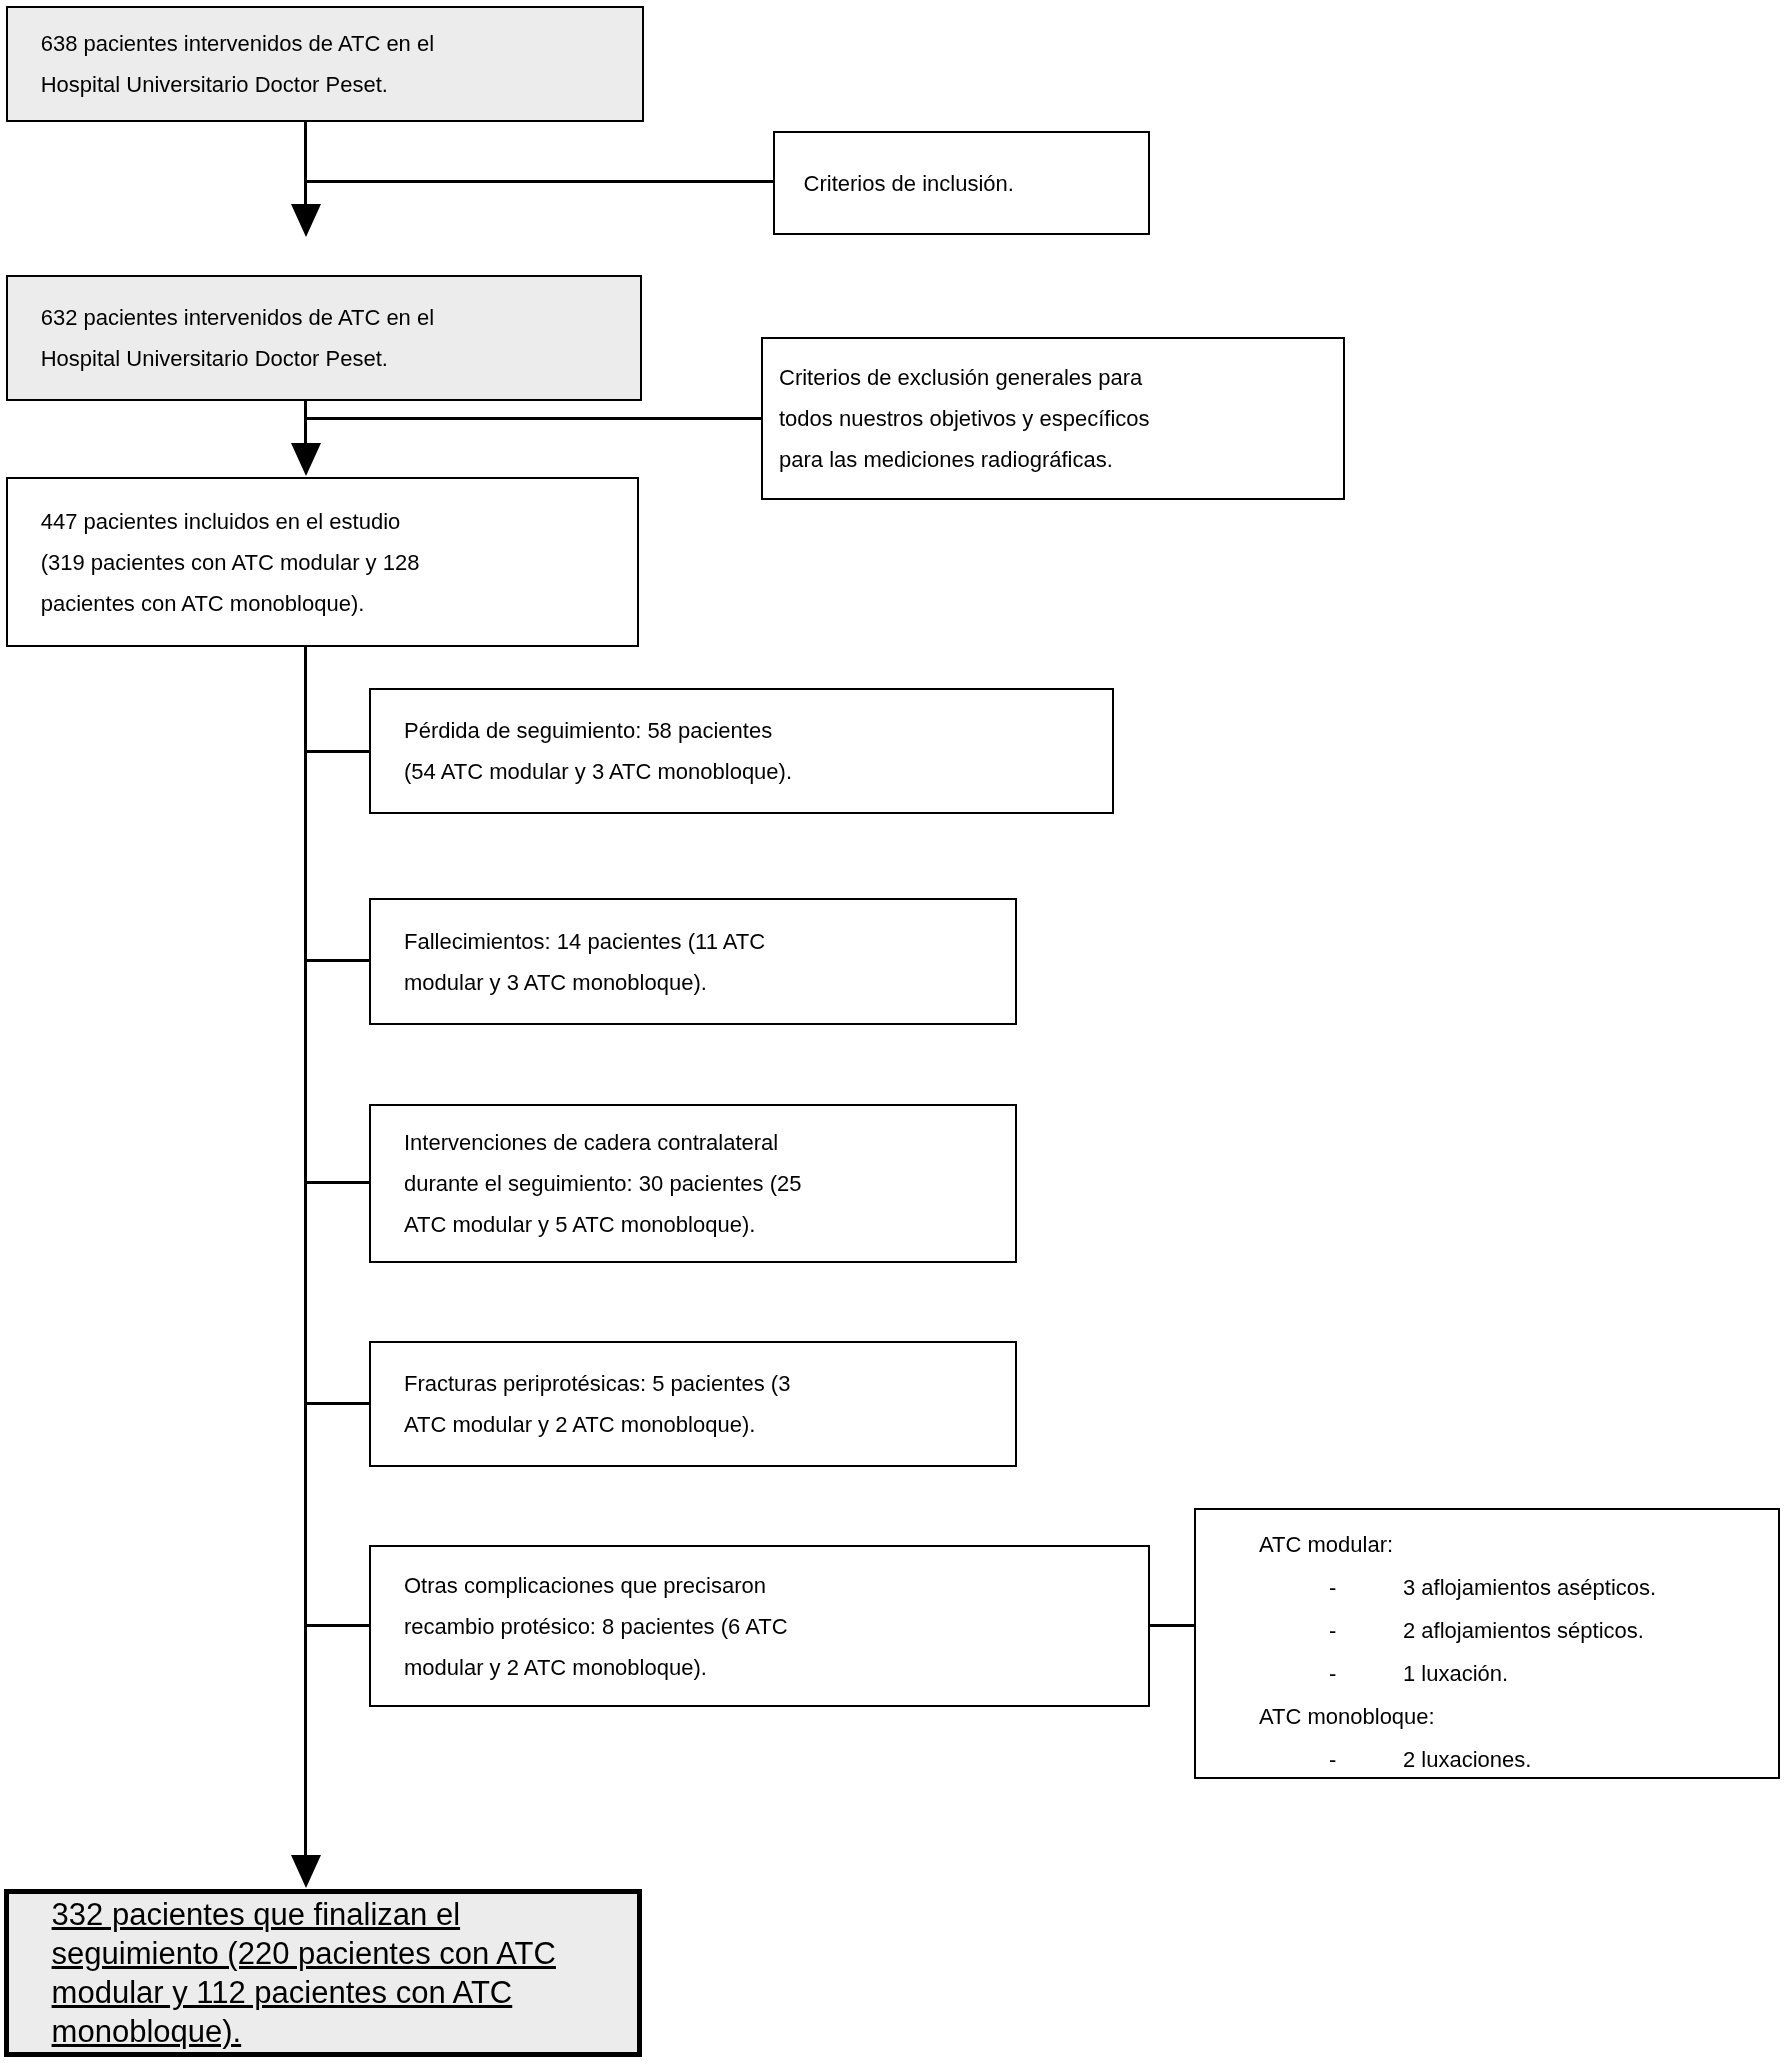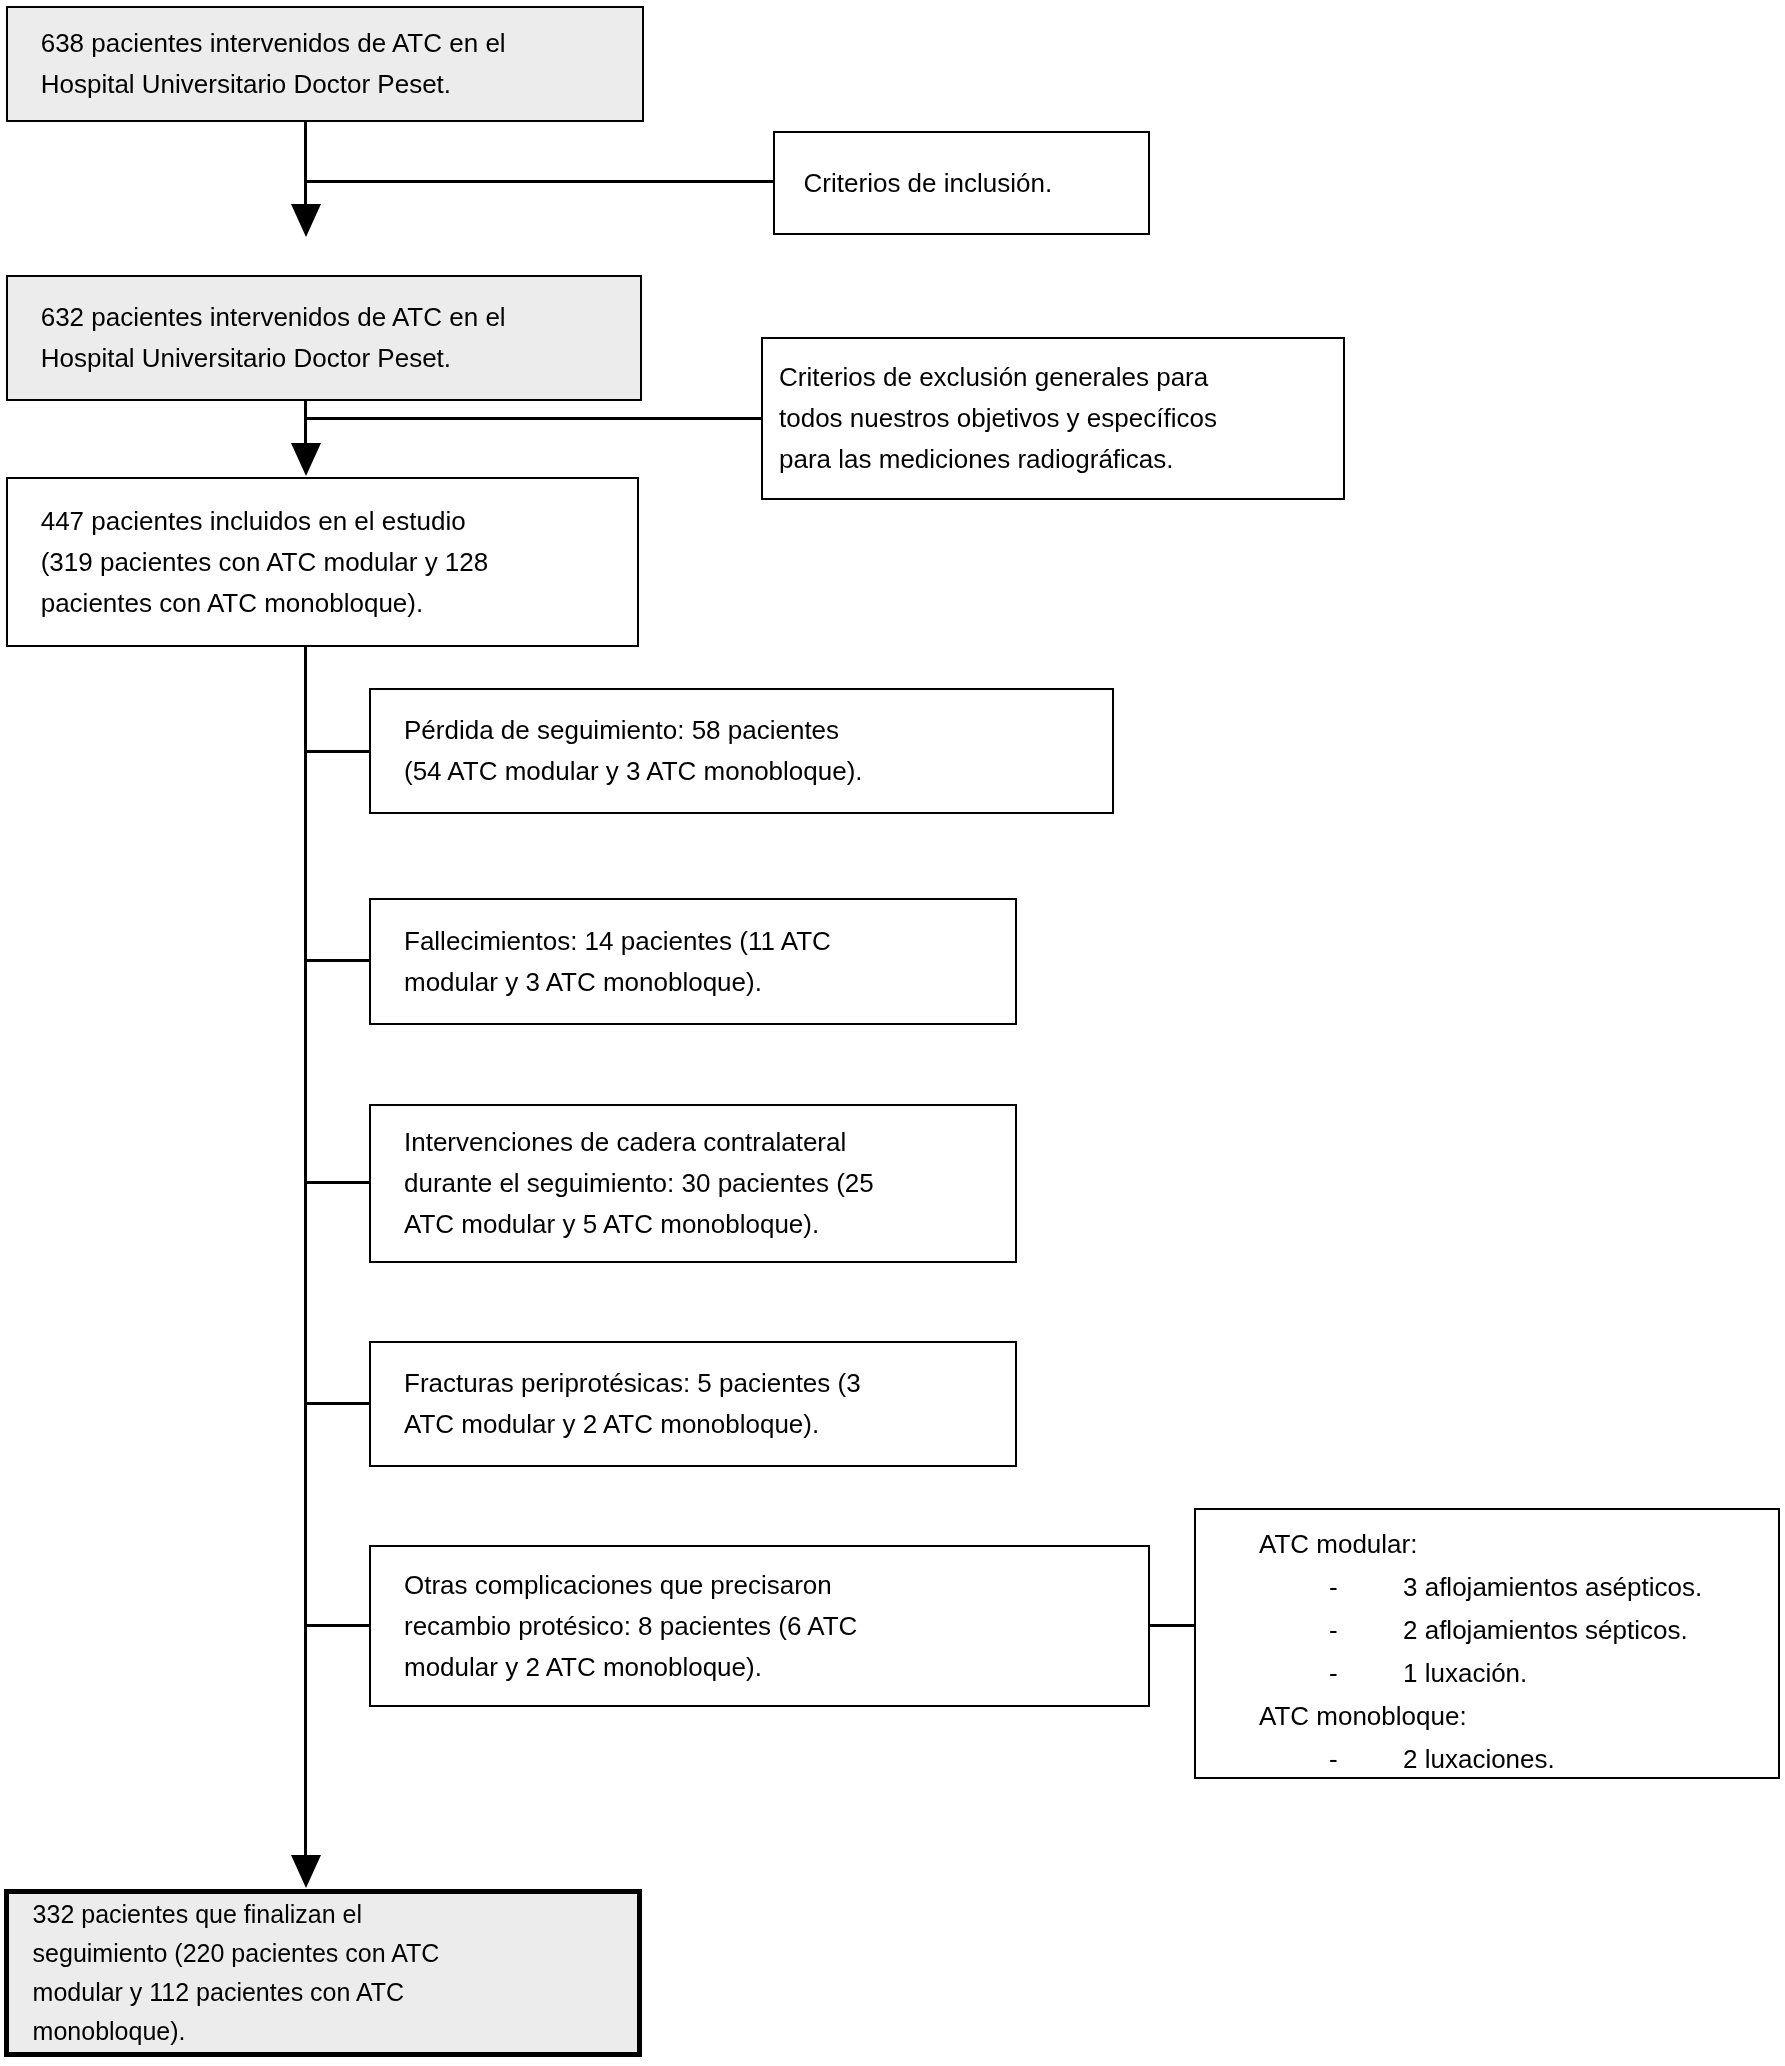--- a/index.html
+++ b/index.html
@@ -11,28 +11,28 @@
     font-family:"Liberation Sans","DejaVu Sans",sans-serif;
     color:#000000;
   }
   .box{
     position:absolute;
     box-sizing:border-box;
     border:2.9px solid #000000;
     background:#ffffff;
     display:flex;
     align-items:center;
-    font-size:26px;
+    font-size:22px;
     line-height:41px;
     padding:5.7px 18.6px 5.7px 33px;
   }
   .box span{white-space:pre-line;}
   .gray{background:#ececec;}
   .thick{border-width:5px;}
-  .final-box{font-size:25px;line-height:39px;padding-left:24px;}
+  .final-box{font-size:31px;line-height:39px;padding-left:43px;text-decoration:underline;}
   .vline,.hline{position:absolute;background:#000000;}
   .arrow-down{
     position:absolute;width:0;height:0;
     border-left:15px solid transparent;
     border-right:15px solid transparent;
     border-top:33px solid #000000;
   }
   .detail{
     display:block;
     padding:13px 11.4px 5.7px 0;

